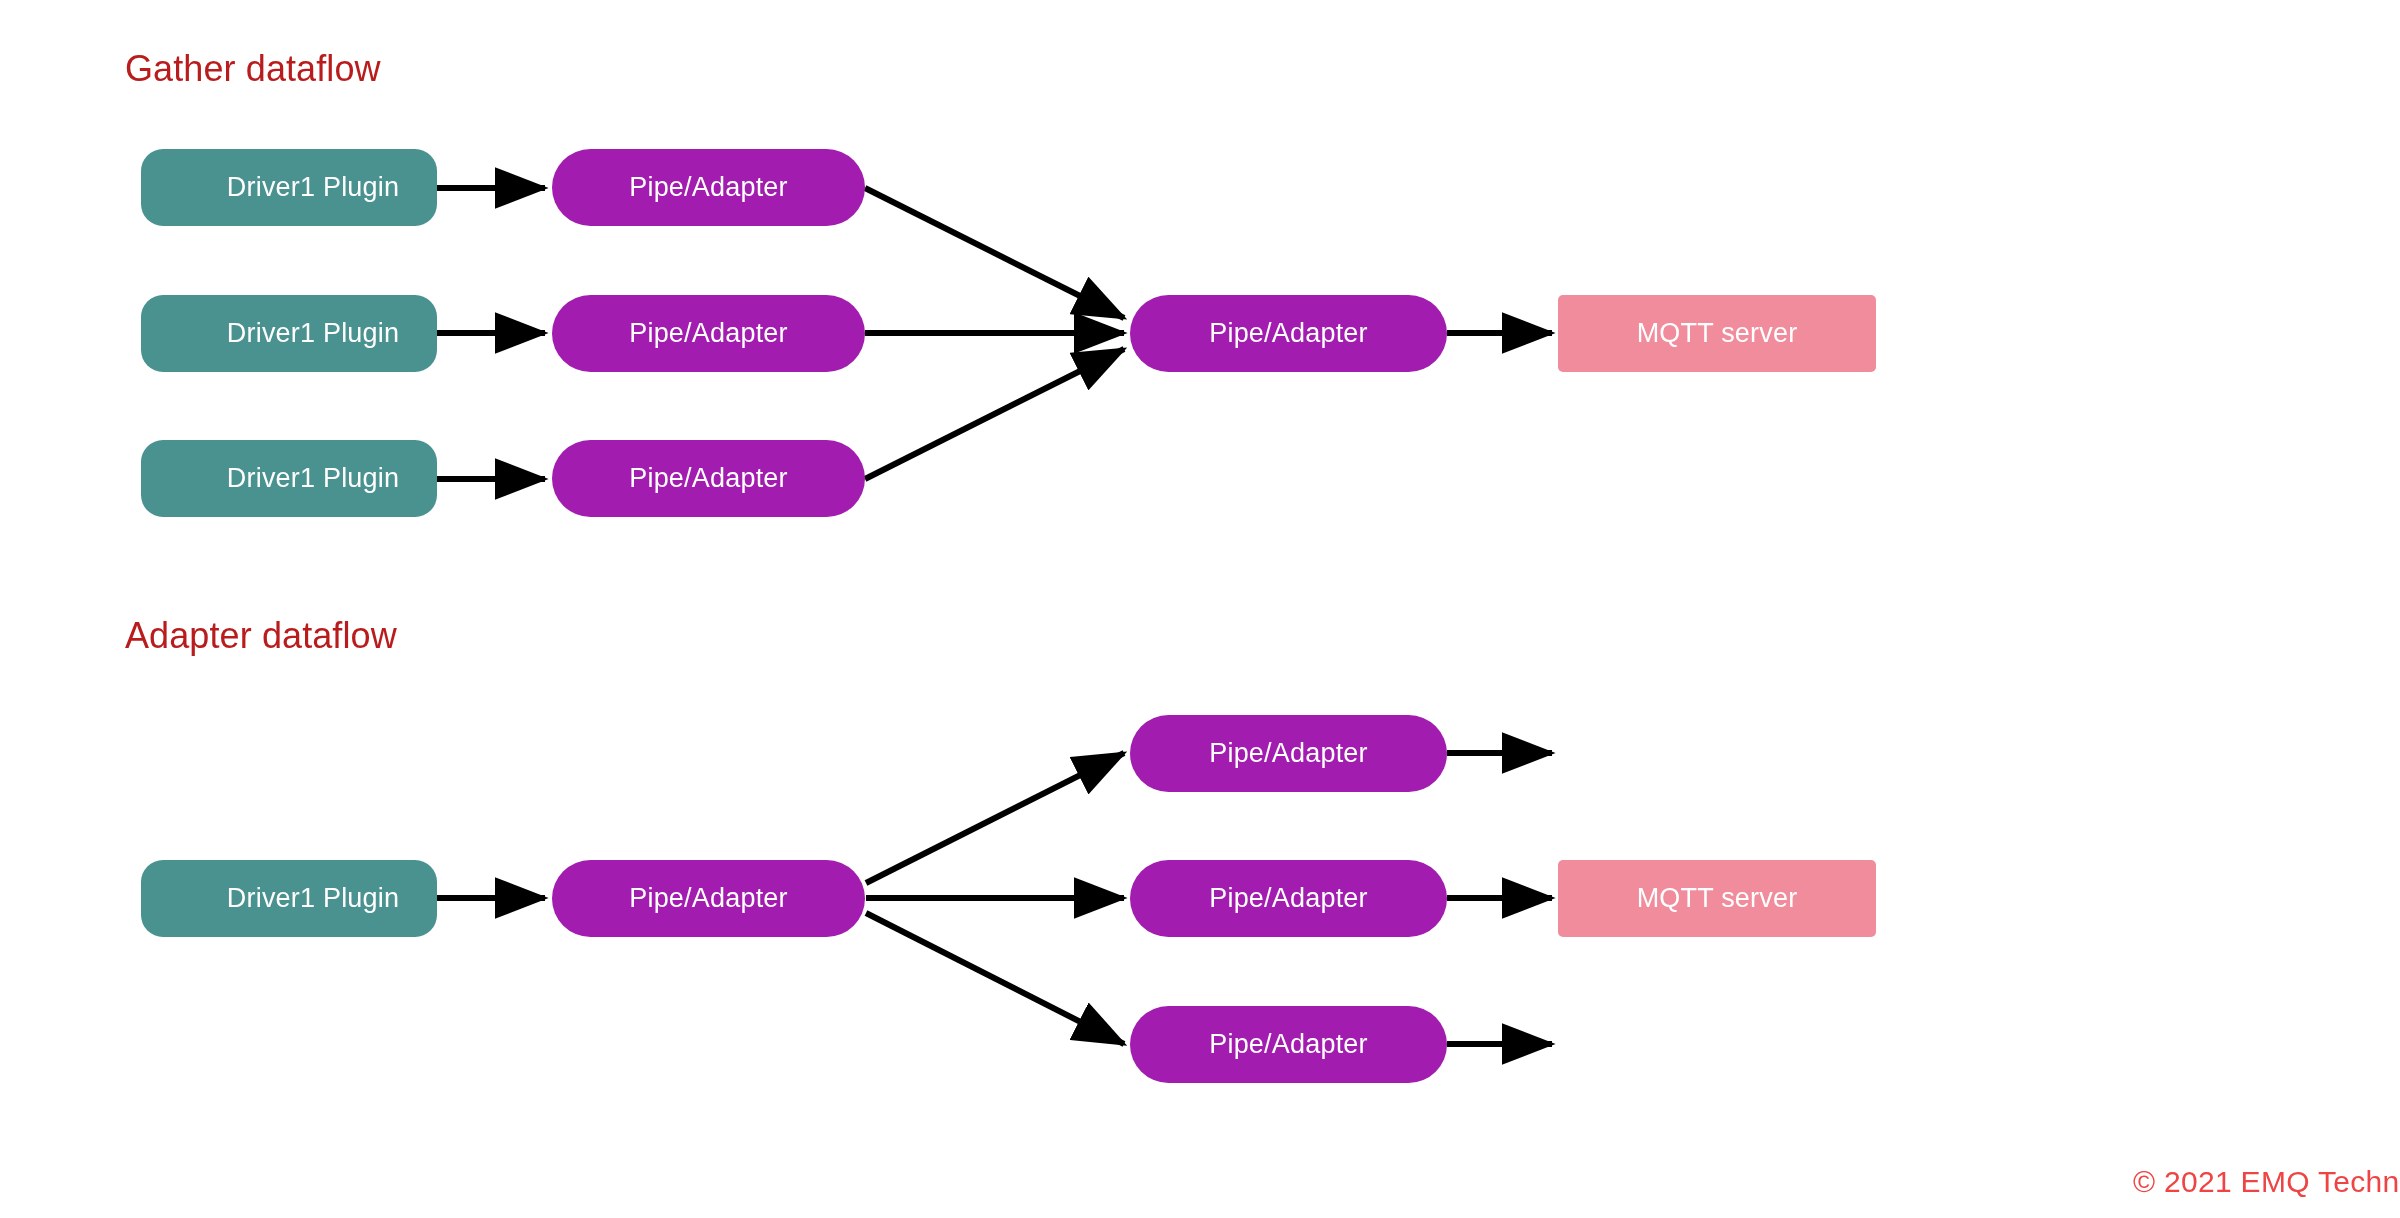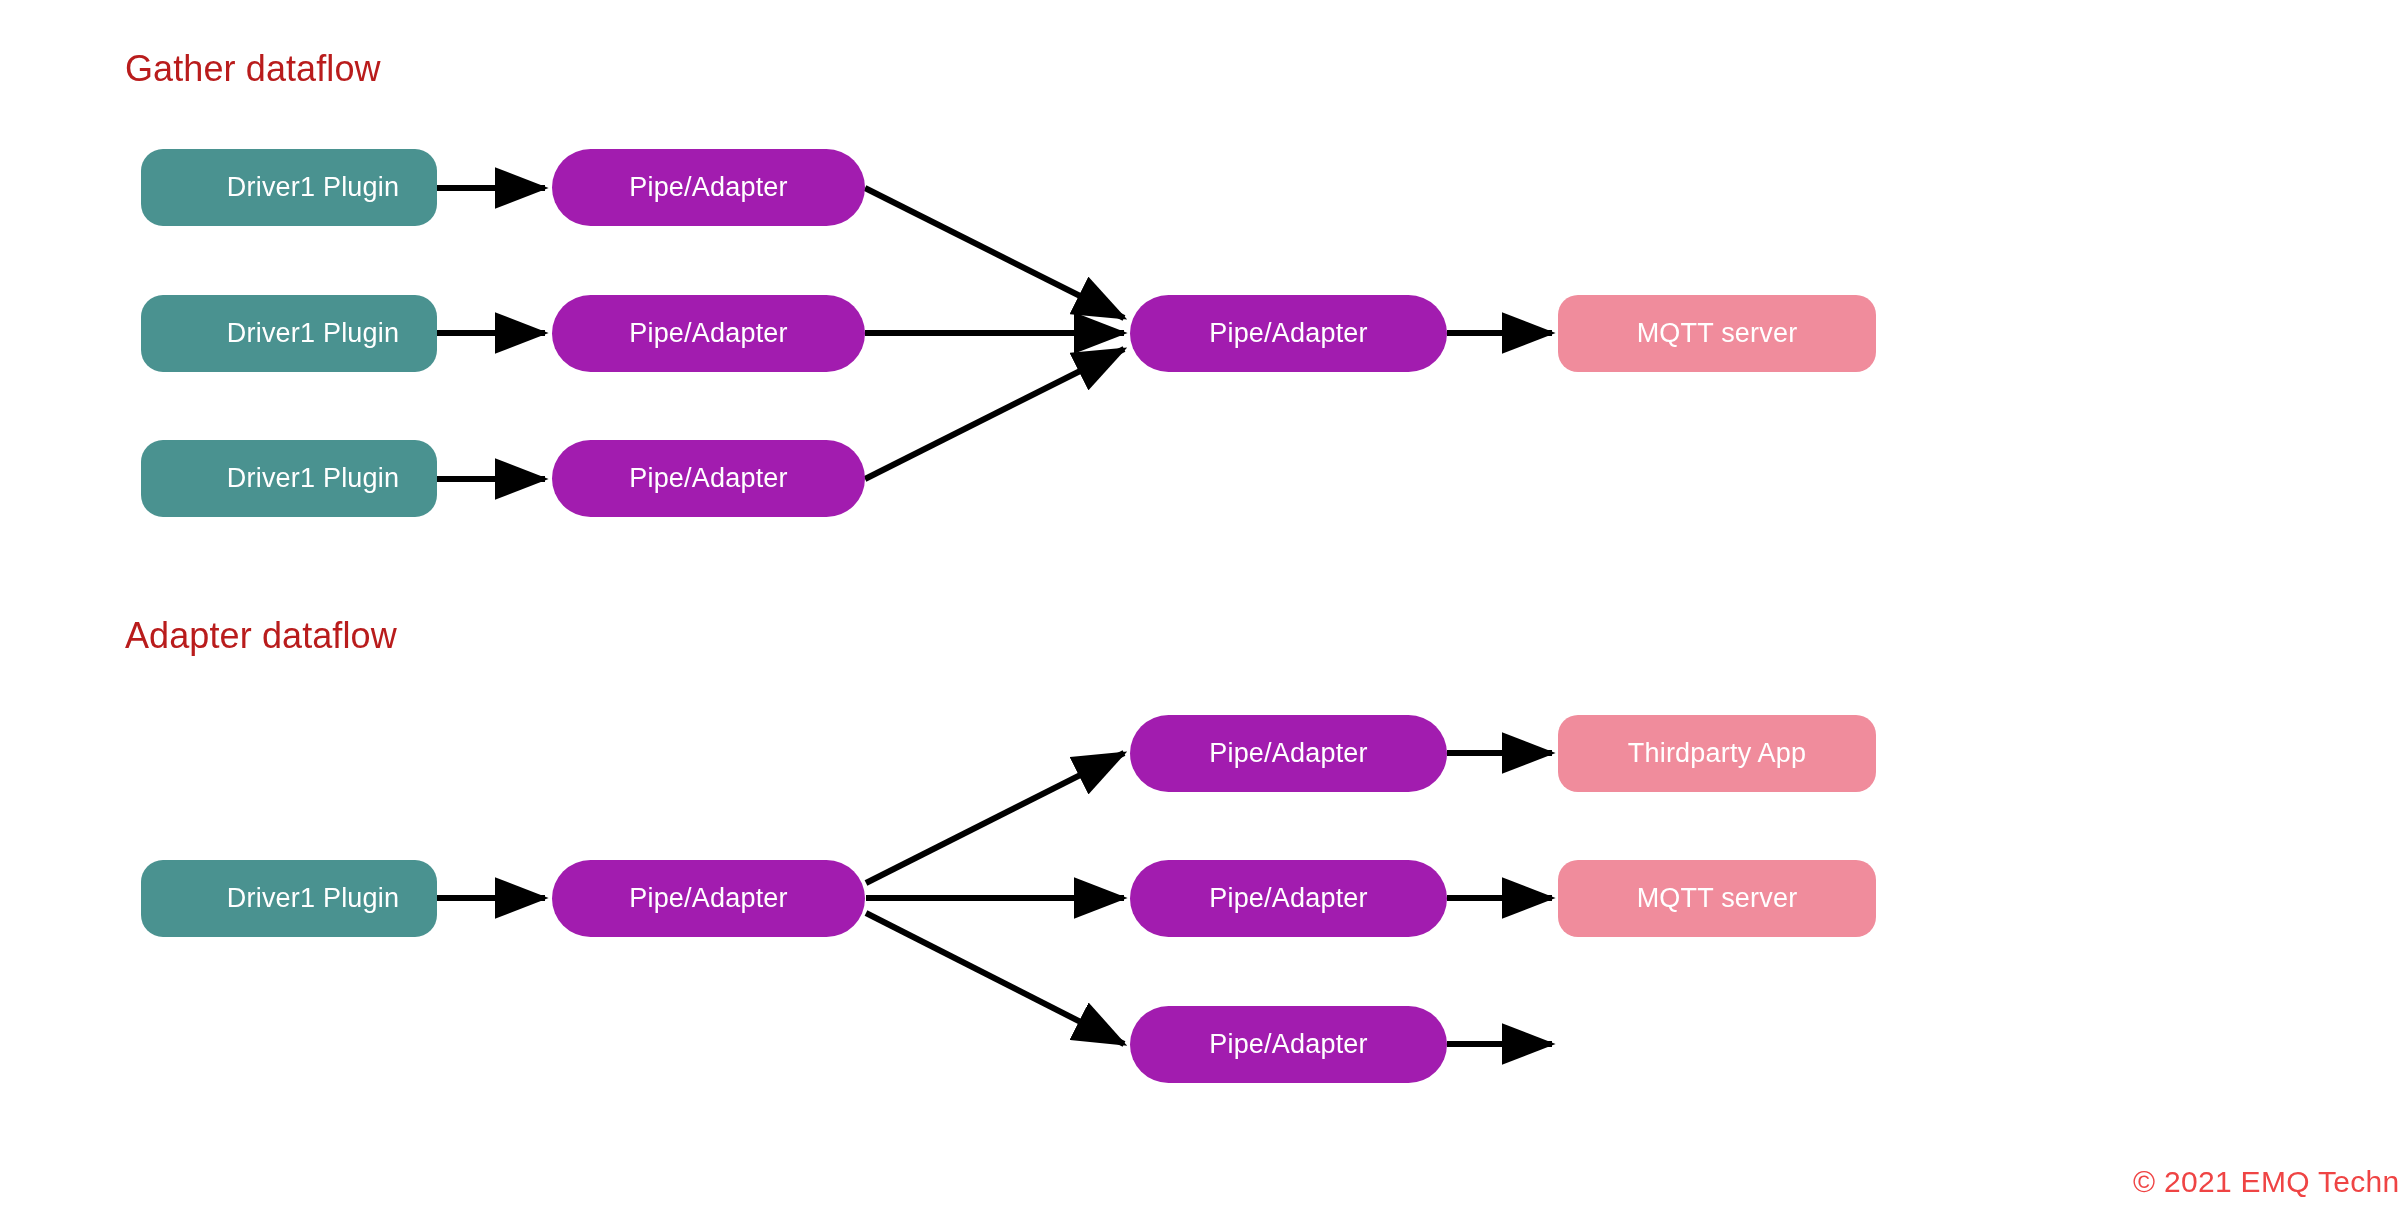--- a/index.html
+++ b/index.html
@@ -53,21 +53,21 @@
     border-radius: 22px;
     padding-left: 48px;
   }
   .node.pipe {
     background: #a21caf;
     border-radius: 40px;
     text-align: right;
   }
   .node.sink {
     background: #f08c9c;
-    border-radius: 20px;
+    border-radius: 5px;
   }
   .footer-note {
     position: absolute;
     font-size: 30px;
     color: #ef4444;
     white-space: nowrap;
     letter-spacing: 0.3px;
   }
 </style>
 </head>
@@ -122,18 +122,17 @@
   <div class="section-title" style="left:125px; top:615px;">Adapter dataflow</div>
 
   <div class="node driver" style="left:141px; top:860px; width:296px;">Driver1 Plugin</div>
 
   <div class="node pipe" style="left:552px; top:860px; width:313px;">Pipe/Adapter</div>
 
   <div class="node pipe" style="left:1130px; top:715px; width:317px;">Pipe/Adapter</div>
   <div class="node pipe" style="left:1130px; top:860px; width:317px;">Pipe/Adapter</div>
   <div class="node pipe" style="left:1130px; top:1006px; width:317px;">Pipe/Adapter</div>
 
-  <div class="node sink" style="left:1558px; top:715px; width:318px;">Thirdparty App</div>
   <div class="node sink" style="left:1558px; top:860px; width:318px;">MQTT server</div>
 
   <div class="footer-note" style="left:2133px; top:1165px;">© 2021 EMQ Techn</div>
 
 </div>
 
 </body></html>

